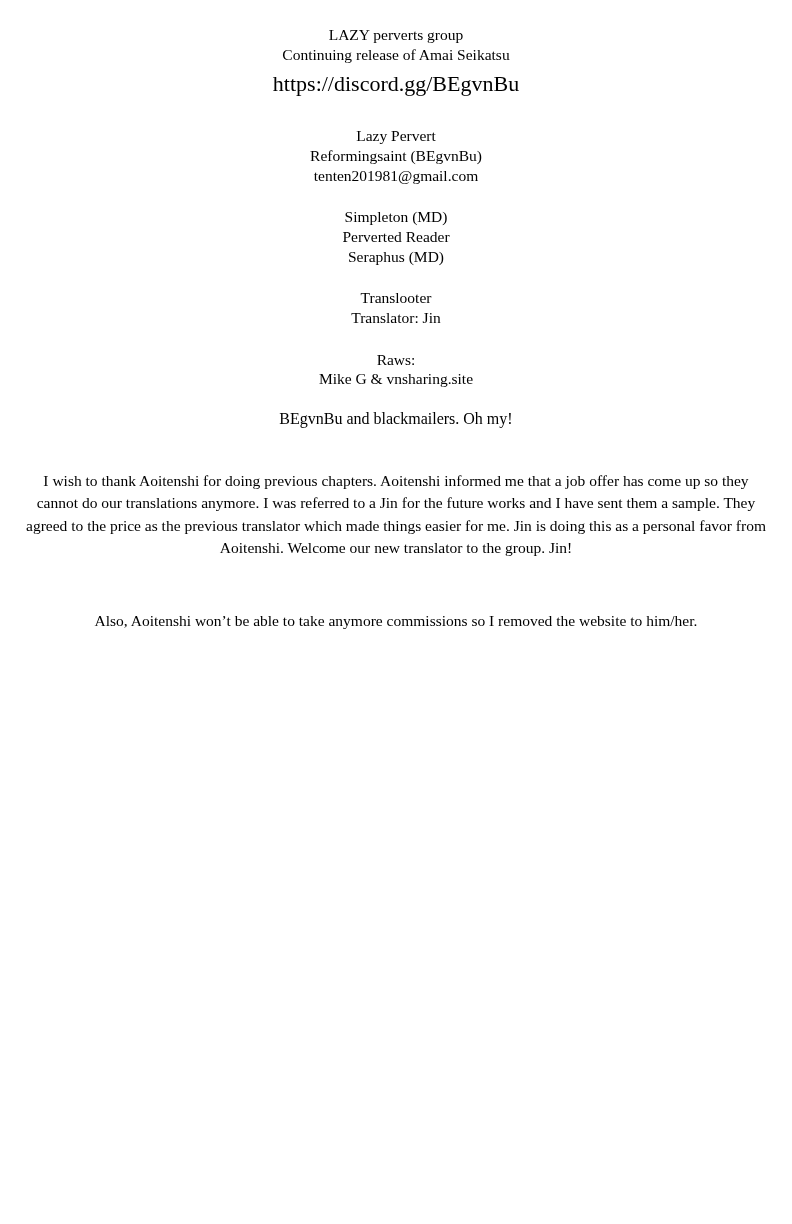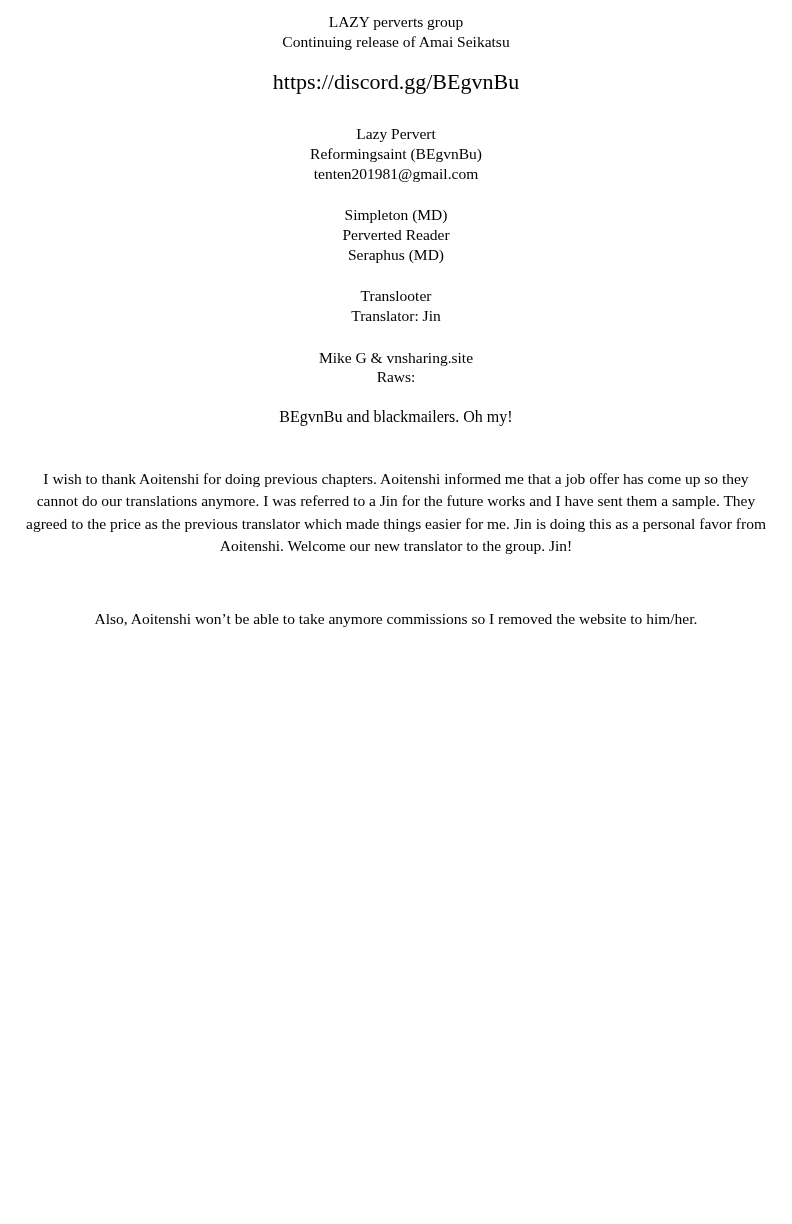--- a/index.html
+++ b/index.html
@@ -11,34 +11,34 @@
     width: 792px;
     height: 1224px;
     font-family: "Liberation Serif", "DejaVu Serif", serif;
     color: #000000;
     overflow: hidden;
   }
   .page {
     width: 792px;
     height: 1224px;
     box-sizing: border-box;
-    padding: 12px 22px 0 22px;
+    padding: 25px 22px 0 22px;
     position: relative;
   }
   .center {
     text-align: center;
   }
   .line {
     line-height: 1.27;
     font-size: 15.5px;
   }
   .discord {
     font-size: 22px;
     line-height: 1.45;
-    margin-top: 15px;
+    margin-top: 4px;
   }
   .gap-lg {
     height: 22px;
   }
   .gap-md {
     height: 21px;
   }
   .para {
     font-size: 15.5px;
     line-height: 1.45;
@@ -81,22 +81,22 @@
   <div class="gap-lg"></div>
 
   <div class="center">
     <div class="line">Translooter</div>
     <div class="line">Translator: Jin</div>
   </div>
 
   <div class="gap-lg"></div>
 
   <div class="center">
+    <div class="line">Raws:</div>
     <div class="line">Mike G &amp; vnsharing.site</div>
-    <div class="line">Raws:</div>
   </div>
 
   <div class="gap-md"></div>
 
   <div class="center">BEgvnBu and blackmailers.  Oh my!</div>
 
   <div class="spacer-30"></div>
 
   <div class="para para-wide">I wish to thank Aoitenshi for doing previous chapters.  Aoitenshi informed me that a job offer has come up so they cannot do our translations anymore.  I was referred to a Jin for the future works and I have sent them a sample.  They agreed to the price as the previous translator which made things easier for me.  Jin is doing this as a personal favor from Aoitenshi.  Welcome our new translator to the group. Jin!</div>
 

